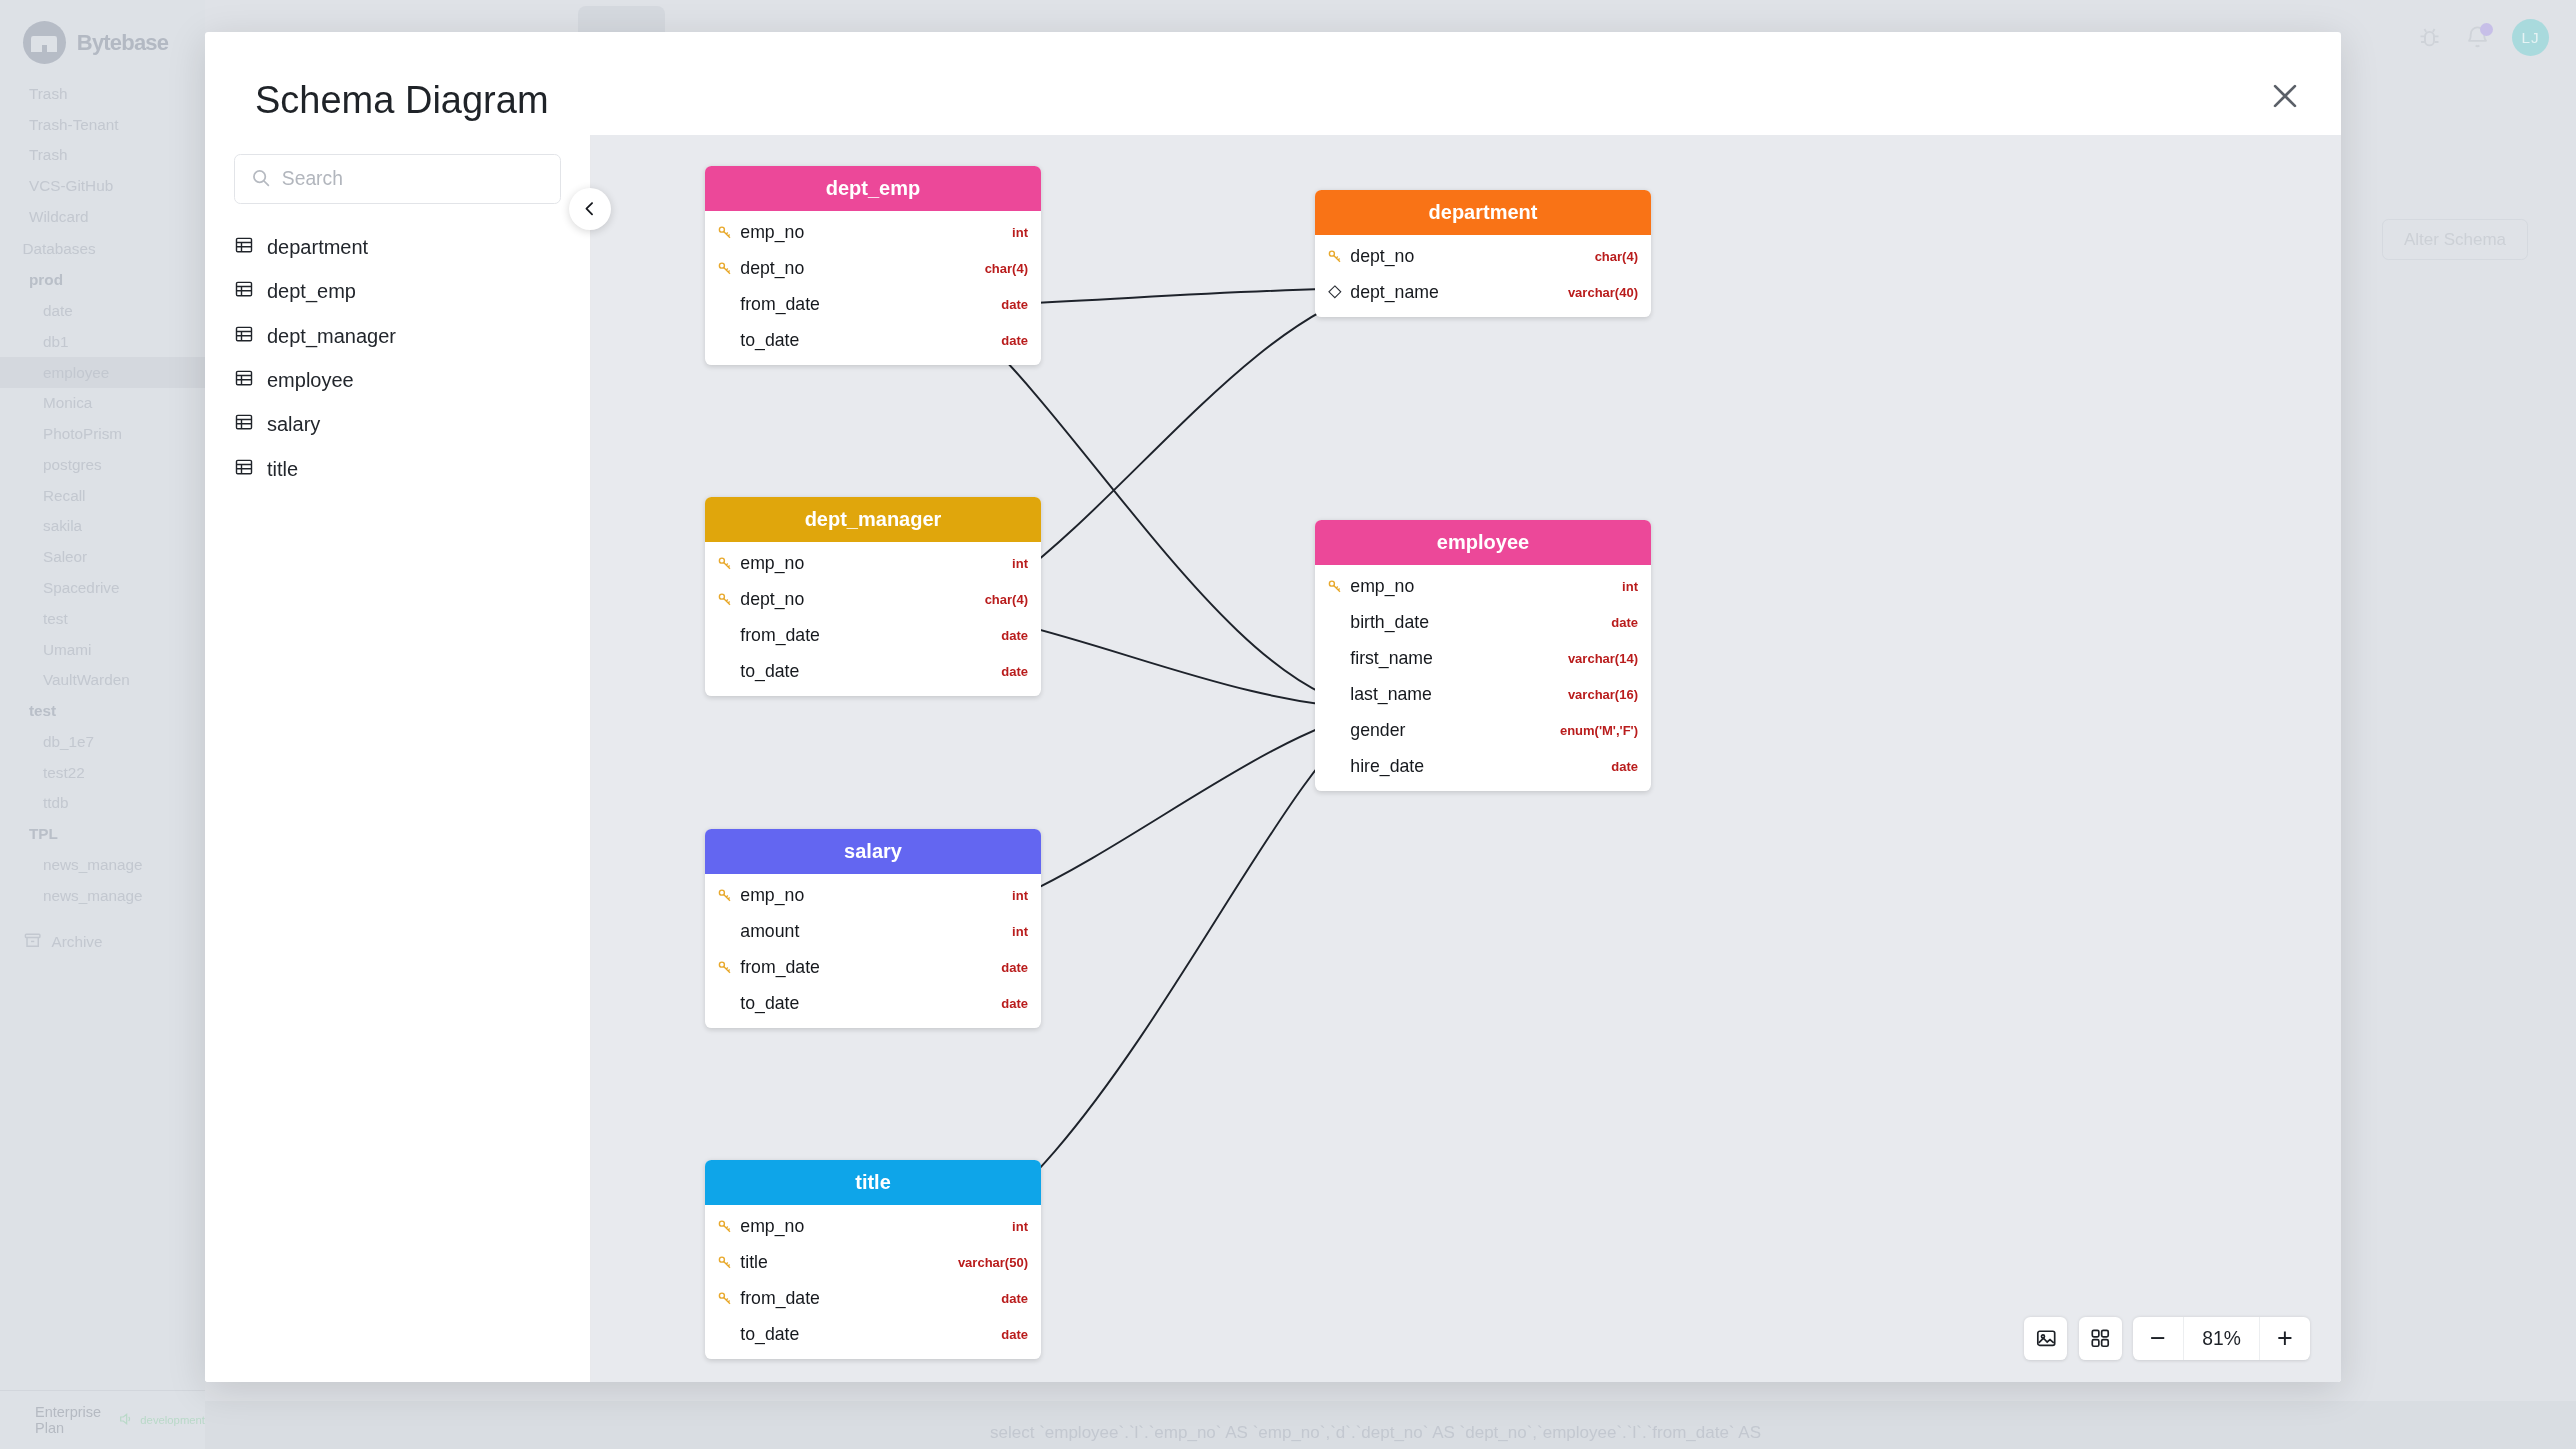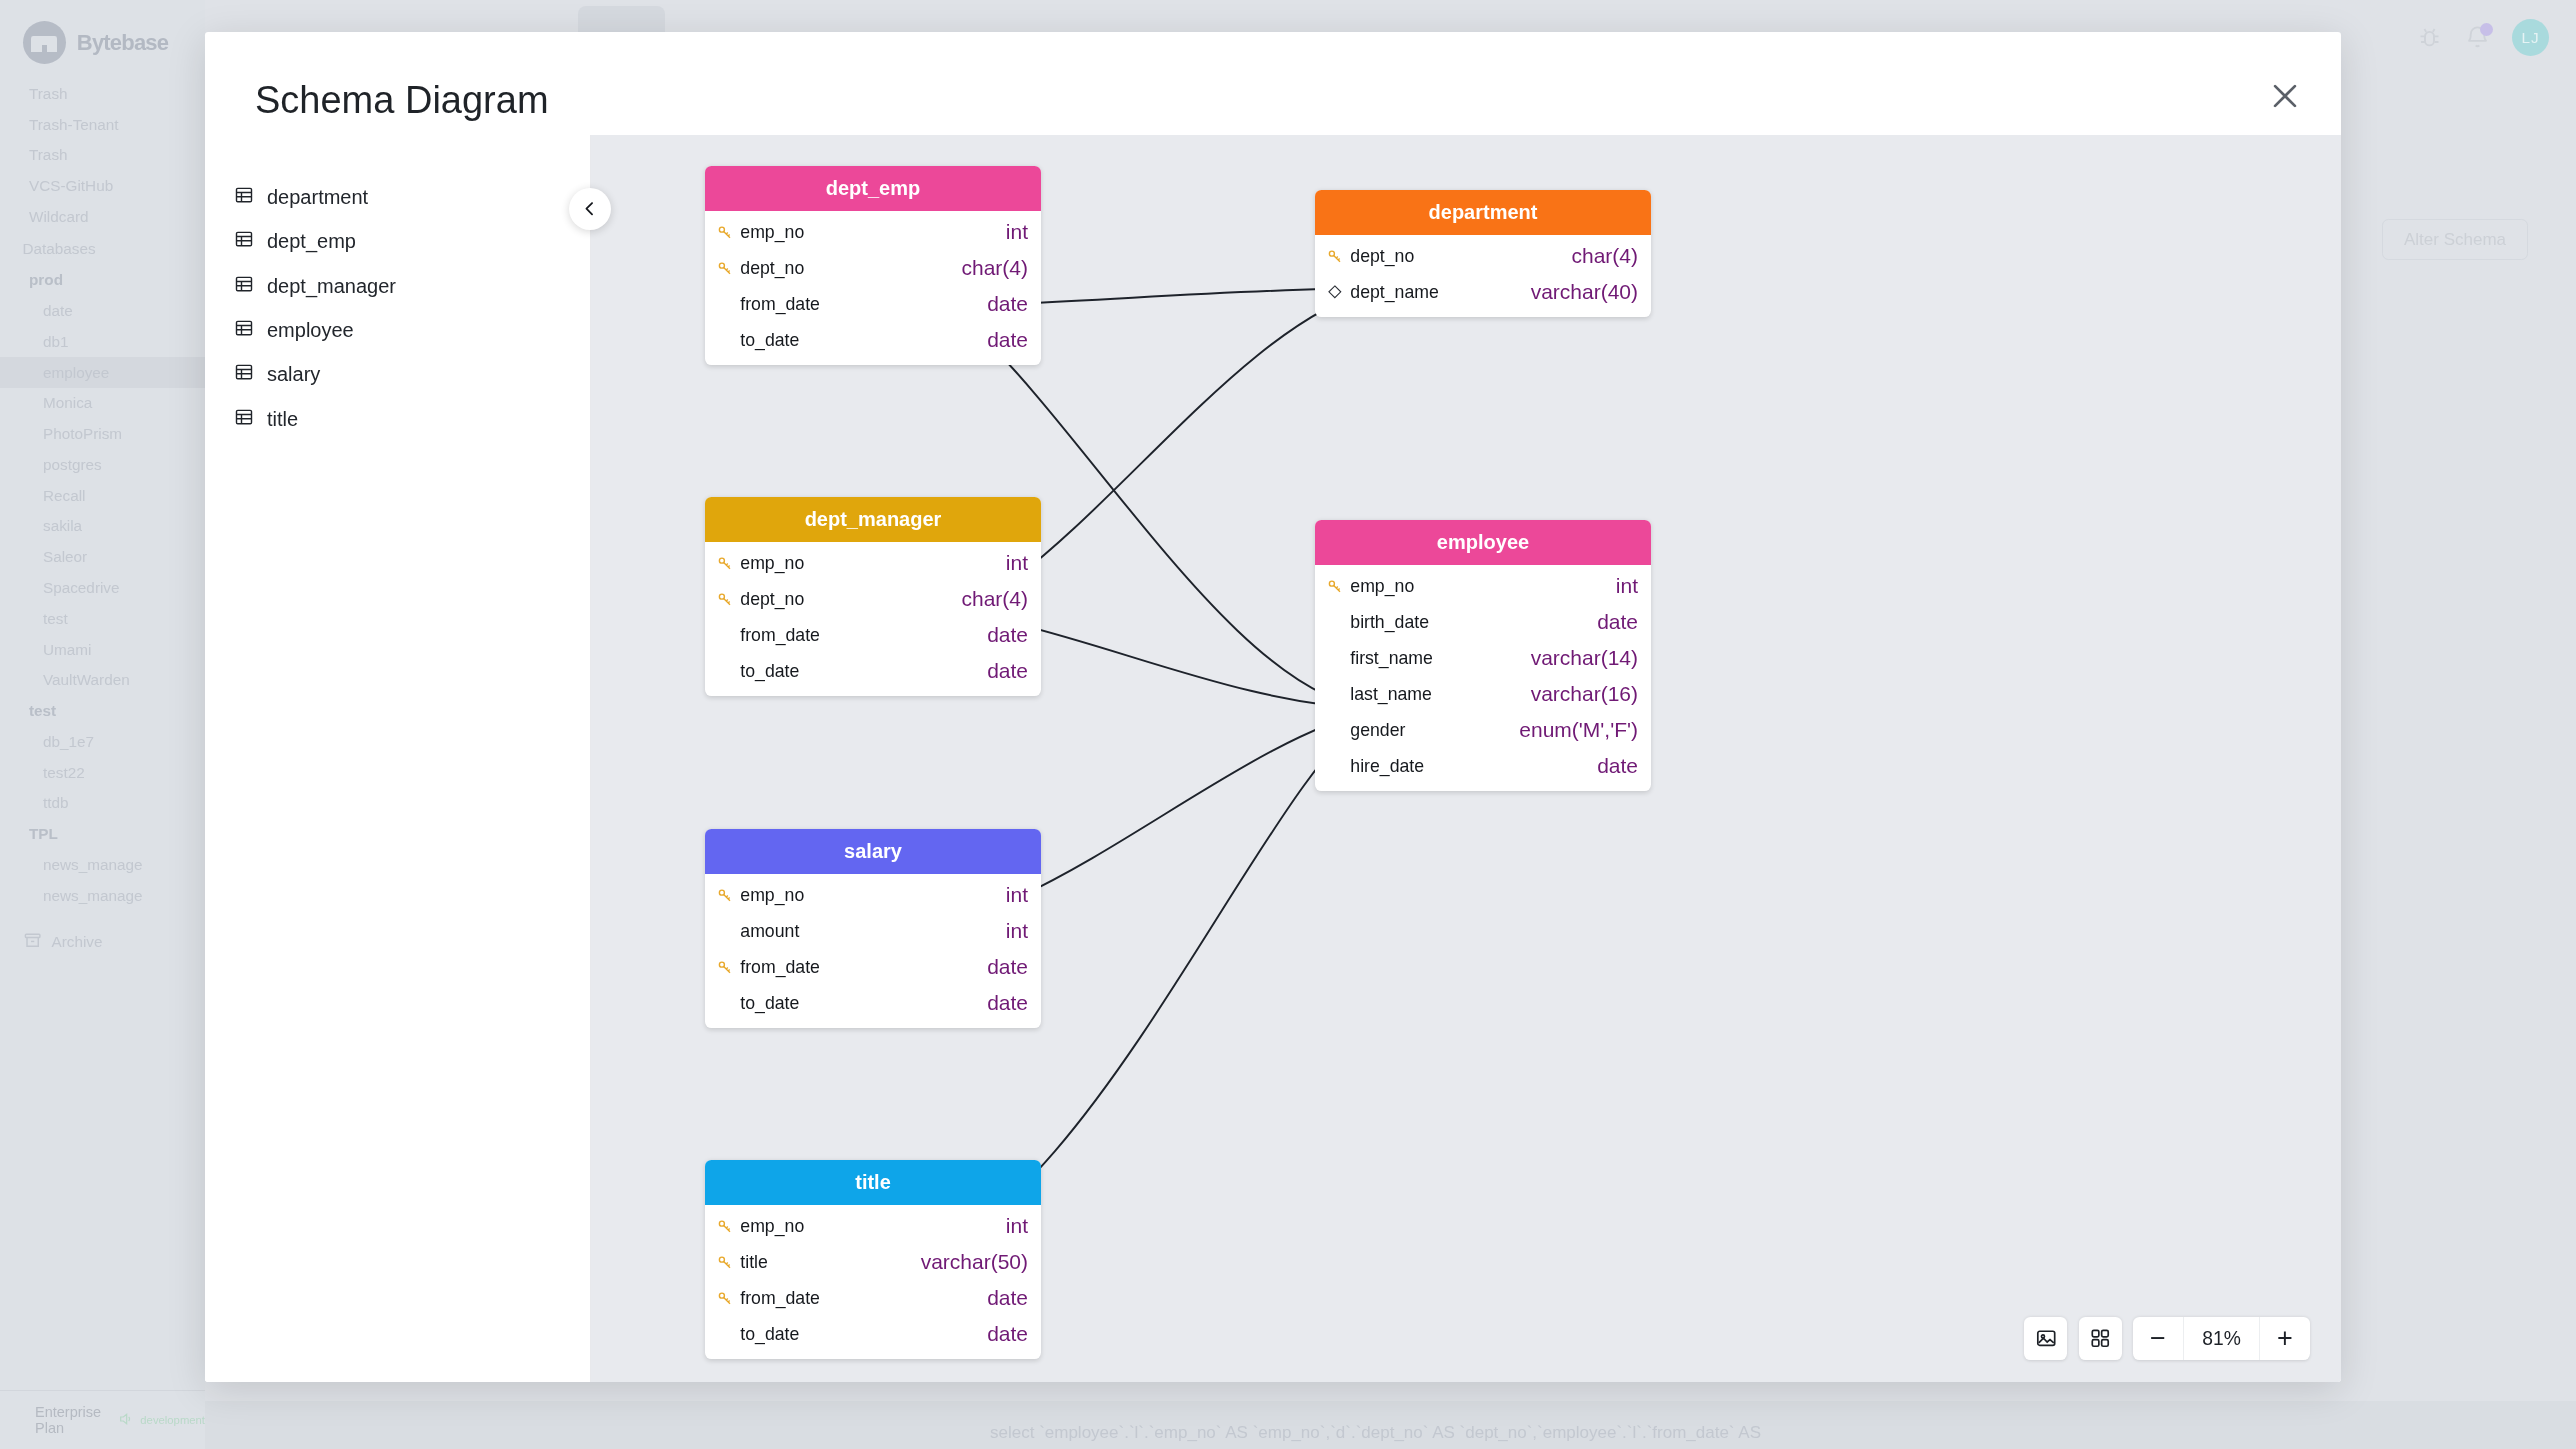--- a/index.html
+++ b/index.html
@@ -169,21 +169,21 @@
     color: #fff; font-size: 20px; font-weight: bold;
   }
   .node-rows { padding: 3.2px 0 6.4px 0; }
   .node-row {
     display: flex; align-items: center;
     height: 36px; padding: 0 13px 0 11.3px; font-size: 17.7px;
   }
   .row-icon { width: 24px; flex: none; display: flex; align-items: center; }
   .row-icon svg { width: 17.7px; height: 17.7px; }
   .row-name { color: #15181d; flex: 1; }
-  .row-type { color: #701a75; font-size: 21px; }
+  .row-type { color: #b91c1c; font-size: 13px; font-weight: bold; }
 
   
   .canvas-tools {
     position: absolute; right: 31px; bottom: 22.5px;
     display: flex; align-items: center; gap: 11.3px;
   }
   .tool-btn {
     width: 43px; height: 43px; border-radius: 6.4px; background: #fff;
     display: flex; align-items: center; justify-content: center;
     box-shadow: 0 0.8px 3.2px rgba(0,0,0,.12); cursor: pointer; color: #1d2127;
@@ -301,20 +301,29 @@
   <div class="modal-title">Schema Diagram</div>
   <div class="modal-close">
     <svg viewBox="0 0 24 24" width="34" height="34" fill="none" stroke="currentColor" stroke-width="1.9" stroke-linecap="round">
       <path d="M5 5l14 14M19 5L5 19"></path>
     </svg>
   </div>
 
   <div class="modal-body">
 
     <div class="tbl-panel">
+      <div class="search-box">
+        <span>
+          <svg viewBox="0 0 24 24" fill="none" stroke="currentColor" stroke-width="2" stroke-linecap="round">
+            <circle cx="11" cy="11" r="6.5"></circle>
+              <path d="M16 16l5 5"></path>
+          </svg>
+        </span>
+        <input class="search-input" type="text" placeholder="Search" style="">
+      </div>
 
       <div class="tbl-list">
         <div class="tbl-item">
           <span>
             <svg viewBox="0 0 24 24" fill="none" stroke="currentColor" stroke-width="1.7">
               <rect x="3" y="4" width="18" height="16" rx="1.5"></rect>
                 <path d="M3 9h18M3 14h18M9 9v11"></path>
             </svg>
           </span>
           <span>department</span>

